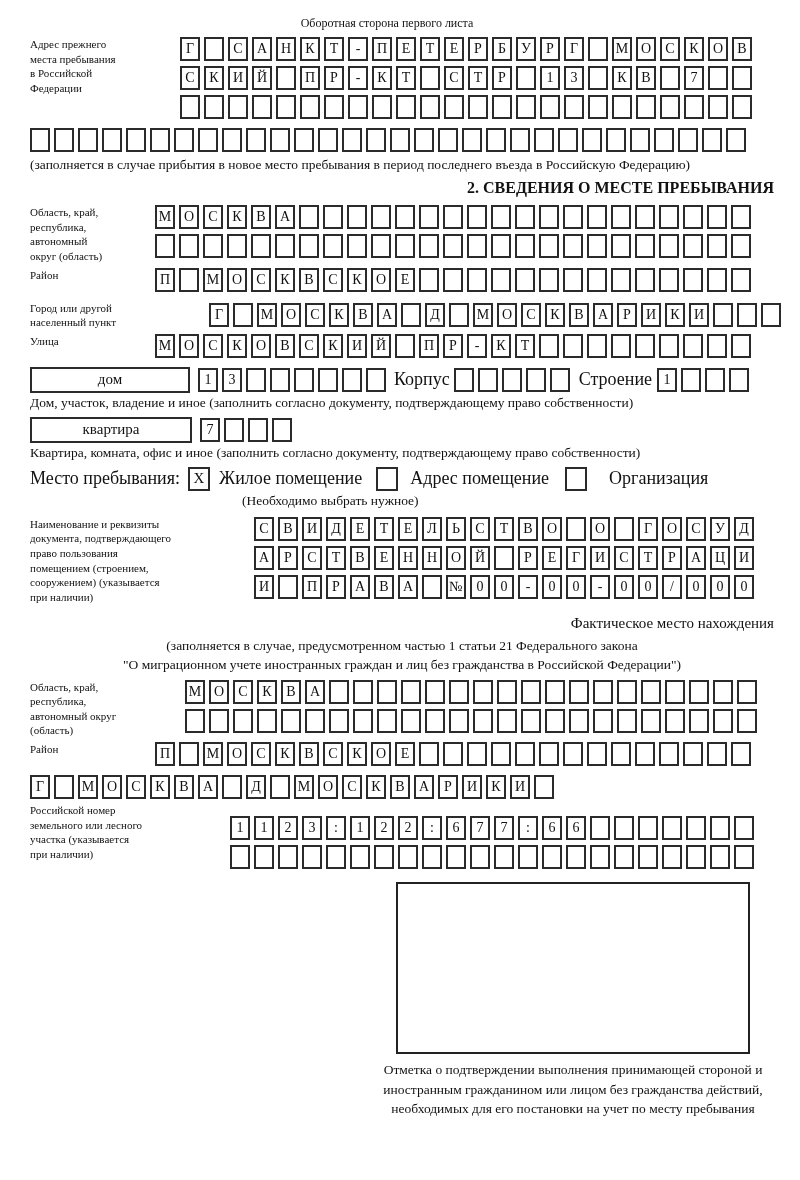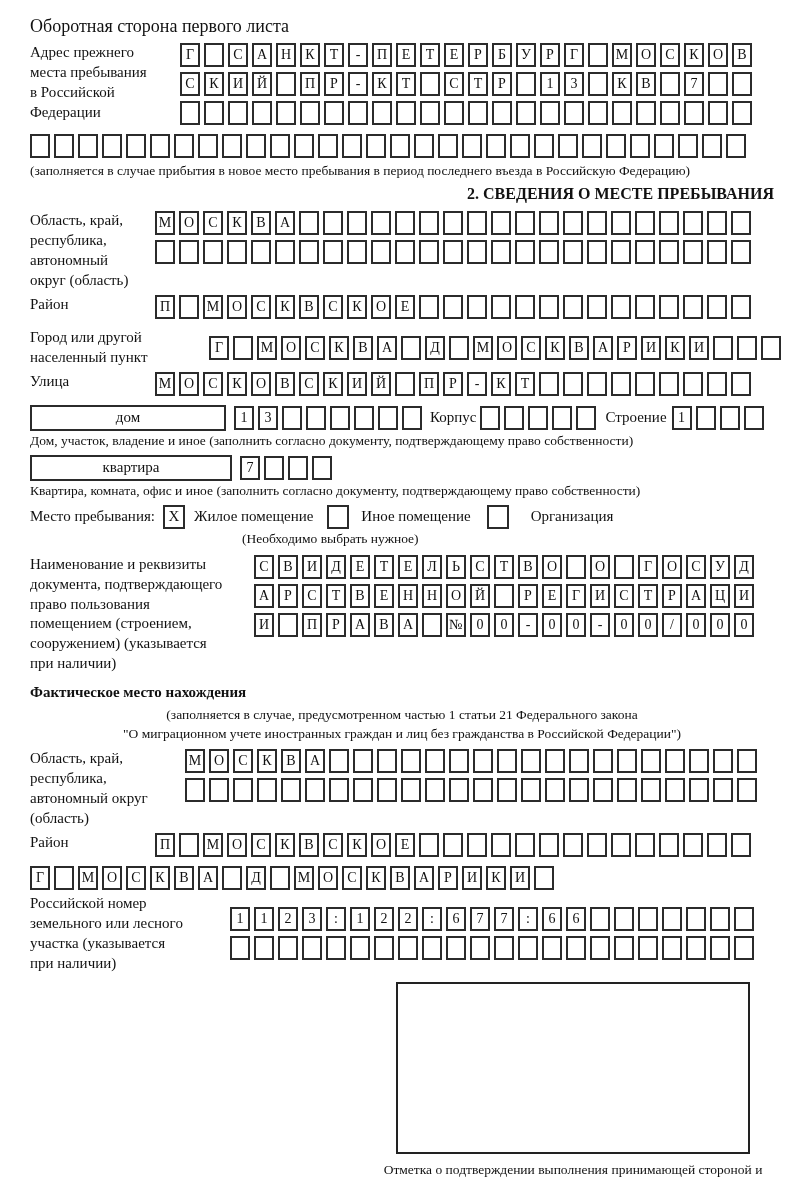--- a/index.html
+++ b/index.html
@@ -2,22 +2,22 @@
 <html><head>
 <meta charset="utf-8">
 <style>
   html,body{margin:0;padding:0;background:#fff;}
   body{
     width:800px;height:1180px;overflow:hidden;
     font-family:"Liberation Serif","DejaVu Serif",serif;
     color:#111;
   }
   .page{padding:16px 26px 0 30px;box-sizing:border-box;}
-  .header-note{text-align:left;padding-right:30px;font-size:18px;}
-  .label{font-size:15px;line-height:1.33;white-space:pre-line;}
+  .header-note{text-align:center;padding-right:30px;font-size:12px;}
+  .label{font-size:11px;line-height:1.33;white-space:pre-line;}
   .group{display:flex;align-items:flex-start;margin-bottom:4px;}
   .group.vcenter{align-items:center;gap:29px;}
   .lbl-w150{width:150px;flex:none;}
   .lbl-w125{width:125px;flex:none;}
   .lbl-w155{width:155px;flex:none;}
   .lbl-w200{width:200px;flex:none;}
   .lbl-w224{width:224px;flex:none;}
   .rows{flex:1;}
   .cells{display:flex;gap:4px;margin-bottom:5px;}
   .cell{
@@ -26,27 +26,27 @@
     font-size:14px;background:#fff;
   }
   .widebox{
     box-sizing:border-box;border:2px solid #2b2b2b;height:26px;
     display:flex;align-items:center;justify-content:center;font-size:15px;background:#fff;
   }
   .inline-row{display:flex;align-items:center;}
   .note-center{text-align:left;font-size:13.5px;margin:2px 0 6px;}
   .note-left{font-size:13.5px;margin:1px 0 6px;}
   .title-bold{text-align:right;font-weight:bold;font-size:16px;margin:6px 0 8px;}
-  .title-bold-sm{text-align:left;font-weight:bold;font-size:15px;margin:10px 0 6px;}
+  .title-bold-sm{text-align:right;font-weight:normal;font-size:15px;margin:10px 0 6px;}
   .fact-note{text-align:center;font-size:13.5px;margin:0 0 3px;}
   .checkbox{
     box-sizing:border-box;width:22px;height:24px;border:2px solid #2b2b2b;
     display:flex;align-items:center;justify-content:center;font-size:15px;flex:none;background:#fff;
   }
-  .opt-label{font-size:15px;}
+  .opt-label{font-size:18px;}
   .stamp-box{
     box-sizing:border-box;margin:8px 0 0 366px;width:354px;height:172px;
     border:2px solid #222;background:#fff;
   }
   .stamp-note{
     margin:6px 0 0 328px;width:430px;text-align:center;font-size:13.5px;line-height:1.45;
   }
   .mt6{margin-top:6px;}
   .pad-top12{padding-top:13px;}
 </style>
@@ -335,21 +335,21 @@
           <div class="cell"></div>
           <div class="cell"></div>
           <div class="cell"></div>
           <div class="cell"></div>
           <div class="cell"></div>
         </div>
     </div>
   </div>
 
   <div class="inline-row" style="margin:2px 0 2px">
-    <div class="widebox" style="width:196px">дом</div>
+    <div class="widebox" style="width:160px">дом</div>
     <div class="cells" style="margin:0 0 0 8px">
         <div class="cell">1</div>
         <div class="cell">3</div>
         <div class="cell"></div>
         <div class="cell"></div>
         <div class="cell"></div>
         <div class="cell"></div>
         <div class="cell"></div>
         <div class="cell"></div>
       </div>
@@ -365,36 +365,36 @@
     <div class="cells" style="margin:0">
         <div class="cell">1</div>
         <div class="cell"></div>
         <div class="cell"></div>
         <div class="cell"></div>
       </div>
   </div>
   <div class="note-left">Дом, участок, владение и иное (заполнить согласно документу, подтверждающему право собственности)</div>
 
   <div class="inline-row" style="margin:2px 0 2px">
-    <div class="widebox" style="width:202px">квартира</div>
+    <div class="widebox" style="width:162px">квартира</div>
     <div class="cells" style="margin:0 0 0 8px">
         <div class="cell">7</div>
         <div class="cell"></div>
         <div class="cell"></div>
         <div class="cell"></div>
       </div>
   </div>
   <div class="note-left">Квартира, комната, офис и иное (заполнить согласно документу, подтверждающему право собственности)</div>
 
   <div class="inline-row" style="margin:4px 0 2px">
     <div class="opt-label">Место пребывания:</div>
     <div class="checkbox" style="margin-left:8px">X</div>
     <div class="opt-label" style="margin-left:9px">Жилое помещение</div>
     <div class="checkbox" style="margin-left:14px"></div>
-    <div class="opt-label" style="margin-left:12px">Иное помещение</div>
+    <div class="opt-label" style="margin-left:12px">Адрес помещение</div>
     <div class="checkbox" style="margin-left:16px"></div>
     <div class="opt-label" style="margin-left:22px">Организация</div>
   </div>
   <div class="note-left" style="margin-left:212px;margin-bottom:8px">(Необходимо выбрать нужное)</div>
 
   <div class="group">
     <div class="label lbl-w224">Наименование и реквизиты
 документа, подтверждающего
 право пользования
 помещением (строением,

